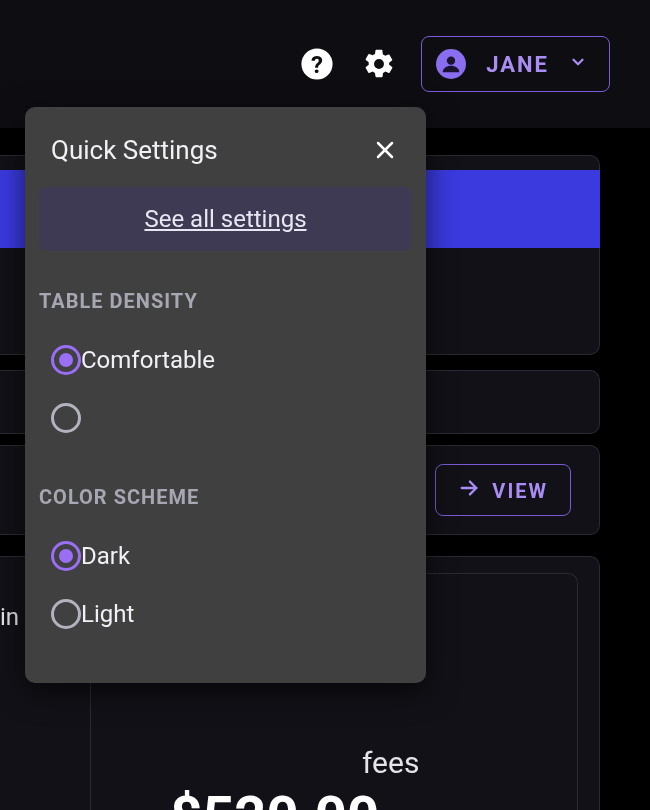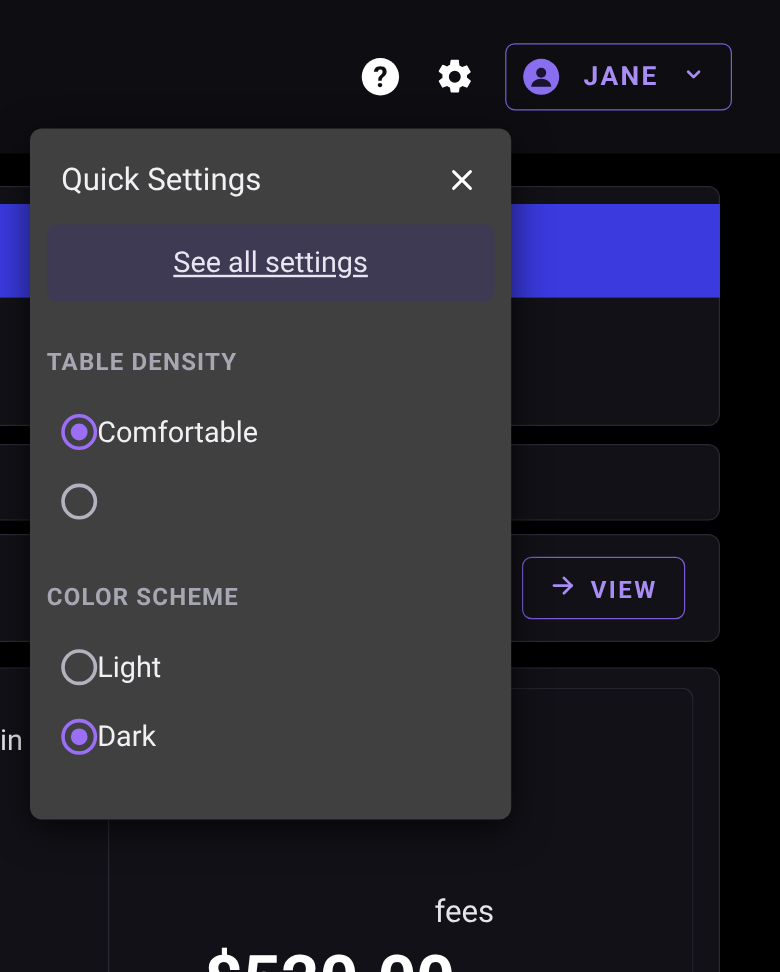--- a/index.html
+++ b/index.html
@@ -138,21 +138,21 @@
       left: 0; top: 603px;
       color: #e4e4ea;
       font-size: 24px;
       white-space: nowrap;
       text-align: center;
     }
     .fees-text {
       position: absolute;
       left: 362px; top: 745px;
       color: #e4e4ea;
-      font-size: 26px;
+      font-size: 30px;
     }
     .price-text {
       position: absolute;
       left: 170px; top: 784px;
       color: #fff;
       font-size: 56px;
       font-weight: 700;
       white-space: nowrap;
     }
     
@@ -301,22 +301,22 @@
       </span>
     <span class="radio-label">Comfortable</span>
   </div>
   <div class="radio-row">
     <span class="radio-outer"></span>
   </div>
 
   <div class="section-label">COLOR SCHEME</div>
 
   <div class="radio-row">
-    <span class="radio-outer"></span>
-    <span class="radio-label">Light</span>
-  </div>
-  <div class="radio-row">
     <span class="radio-outer selected">
         <span class="radio-inner"></span>
       </span>
     <span class="radio-label">Dark</span>
   </div>
+  <div class="radio-row">
+    <span class="radio-outer"></span>
+    <span class="radio-label">Light</span>
+  </div>
 </div>
 
 </body></html>

